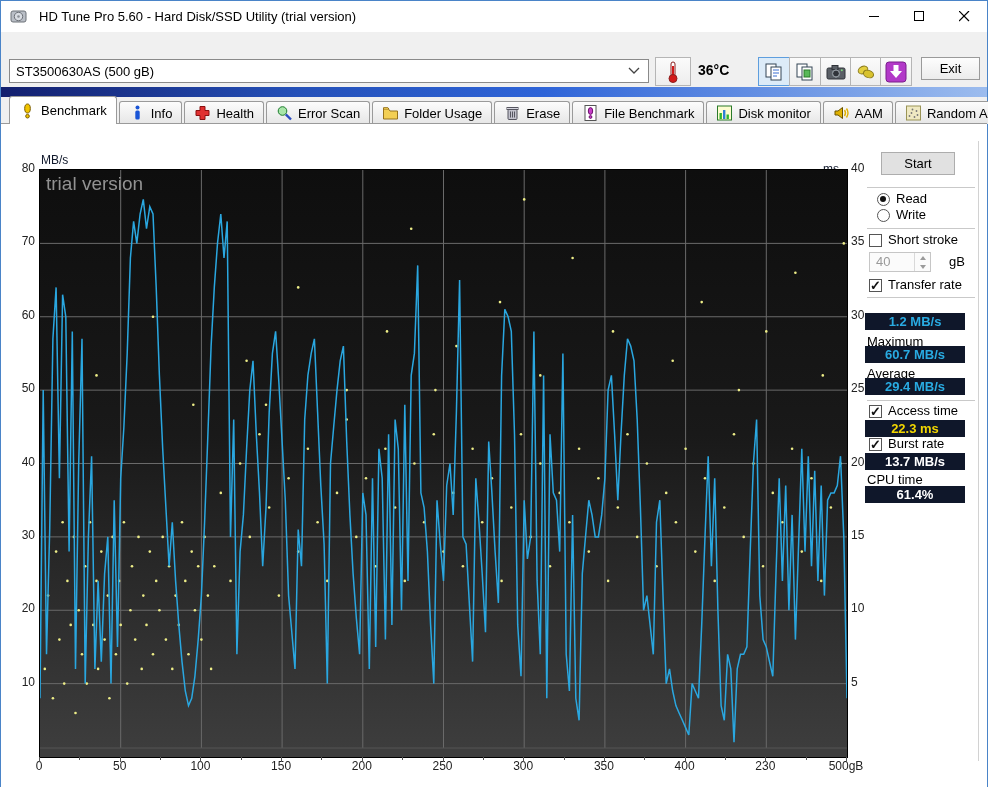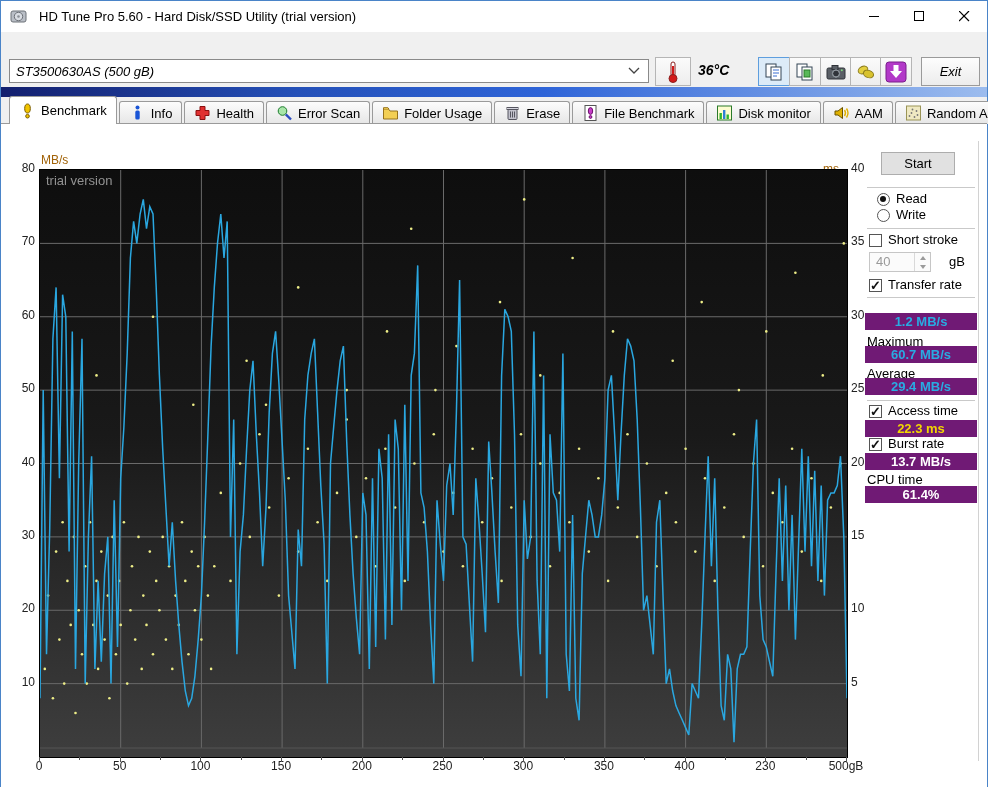--- a/index.html
+++ b/index.html
@@ -10,57 +10,57 @@
   .titlebar{position:absolute;left:0;top:0;width:100%;height:31px;background:#ffffff;display:flex;align-items:center;}
   .titlebar .appicon{margin-left:9px;width:17px;height:17px;flex:0 0 auto;}
   .titlebar .title{margin-left:12px;font-size:13px;}
   .wincontrols{position:absolute;right:0;top:0;height:31px;display:flex;}
   .winbtn{width:45px;height:31px;display:flex;align-items:center;justify-content:center;}
   
   .menubar{position:absolute;left:0;top:31px;width:100%;height:21px;background:#e7edf6;display:flex;align-items:center;border-bottom:1px solid #dfe5ee;}
   .menuitem{padding:2px 9px;}
   .accel{text-decoration:underline;}
   
-  .toolbar{position:absolute;left:0;top:53px;width:100%;height:33px;background:#f0f0f0;font-style:italic;}
+  .toolbar{position:absolute;left:0;top:53px;width:100%;height:33px;background:#f0f0f0;}
   .combo{position:absolute;left:8px;top:5px;width:640px;height:24px;background:#fff;border:1px solid #8a8a8a;display:flex;align-items:center;box-sizing:border-box;}
   .combo .combotext{margin-left:6px;flex:1;}
   .combo .chev{margin-right:8px;}
   .tbtn{position:absolute;top:3px;width:32px;height:29px;border:1px solid #b5b5b5;background:linear-gradient(#fbfbfb,#ededed);display:flex;align-items:center;justify-content:center;box-sizing:border-box;}
   .tbtn.sel{border:1px solid #5e9ede;background:#dcebf8;}
   .templabel{position:absolute;left:697px;top:8px;font-size:14px;font-weight:bold;}
-  .exitbtn{position:absolute;left:920px;top:3px;width:59px;height:29px;border:1px solid #9a9a9a;background:linear-gradient(#fdfdfd,#ececec);display:flex;align-items:center;justify-content:center;box-sizing:border-box;}
+  .exitbtn{position:absolute;left:920px;top:3px;width:59px;height:23px;border:1px solid #9a9a9a;background:linear-gradient(#fdfdfd,#ececec);display:flex;align-items:center;justify-content:center;box-sizing:border-box;}
   
   .bluestrip{position:absolute;left:0;top:86px;width:100%;height:10px;
     background:linear-gradient(90deg,#131f6e 0%,#2450b8 30%,#2e64d8 55%,#9cbcee 100%);}
   
   .tabbar{position:absolute;left:0;top:96px;width:100%;height:27px;display:flex;align-items:flex-end;padding-left:8px;box-sizing:border-box;}
   .tab{height:22px;display:flex;align-items:center;gap:5px;padding:0 9px;margin-right:2px;
     border:1px solid #9a9a9a;border-bottom:none;border-radius:3px 3px 0 0;
     background:linear-gradient(#fcfcfc,#e6e6e6);white-space:nowrap;}
   .tab.active{height:27px;background:#fff;position:relative;z-index:3;}
   .tabicon{width:17px;height:16px;flex:0 0 auto;}
   
   .white-page{position:absolute;left:0;top:122px;width:986px;height:664px;background:#fff;border-top:1px solid #9a9a9a;}
   
   .plot-frame{position:absolute;left:38px;top:168px;width:807px;height:587px;border:1px solid #000;box-sizing:content-box;}
   #plot-svg{position:absolute;left:0;top:0;}
-  .watermark{position:absolute;left:6px;top:3px;color:#929292;font-size:13px;z-index:5;}
-  .axis-unit{position:absolute;font-size:12px;color:#a16207;}
+  .watermark{position:absolute;left:6px;top:3px;color:#929292;font-size:19px;z-index:5;}
+  .axis-unit{position:absolute;font-size:12px;color:#0f172a;}
   .ticklabel{position:absolute;font-size:12px;color:#222;}
   .xtickmark{position:absolute;width:1px;background:#555;}
   
   .startbtn{position:absolute;left:880px;top:151px;width:74px;height:23px;border:1px solid #adadad;background:#e1e1e1;display:flex;align-items:center;justify-content:center;box-sizing:border-box;}
   .sep{position:absolute;left:866px;width:108px;height:1px;background:#c9c9c9;box-shadow:0 1px 0 #ffffff;}
   .pdivider{position:absolute;left:977px;top:140px;width:1px;height:620px;background:#d2d2d2;}
   .radio{position:absolute;width:13px;height:13px;border:1px solid #555;border-radius:50%;background:#fff;box-sizing:border-box;}
   .radio.checked::after{content:"";position:absolute;left:2px;top:2px;width:6px;height:6px;border-radius:50%;background:#111;}
   .checkbox{position:absolute;width:13px;height:13px;border:1px solid #555;background:#fff;box-sizing:border-box;}
   .checkbox.checked::after{content:"\2713";position:absolute;left:0px;top:-2px;font-size:13px;font-weight:bold;color:#111;}
   .plabel{position:absolute;font-size:13px;color:#000;white-space:nowrap;}
-  .vbox{position:absolute;left:864px;width:112px;height:17px;background:#701a75;display:flex;align-items:center;justify-content:center;font-weight:bold;font-size:13px;}
+  .vbox{position:absolute;left:864px;width:100px;height:17px;background:#0f172a;display:flex;align-items:center;justify-content:center;font-weight:bold;font-size:13px;}
   .vbox.cyan{color:#29abe2;}
   .vbox.yellow{color:#f2d600;}
   .vbox.white{color:#ffffff;}
   .spinner{position:absolute;left:868px;top:251px;width:62px;height:20px;border:1px solid #c6c6c6;background:#fbfbfb;box-sizing:border-box;display:flex;}
   .spinner .spinval{flex:1;color:#9a9a9a;padding-left:6px;line-height:18px;}
   .spinner .arrows{width:15px;border-left:1px solid #d9d9d9;display:flex;flex-direction:column;}
   .spinner .arrows div{flex:1;display:flex;align-items:center;justify-content:center;}
   .tri-up{width:0;height:0;border-left:3px solid transparent;border-right:3px solid transparent;border-bottom:4px solid #9a9a9a;}
   .tri-dn{width:0;height:0;border-left:3px solid transparent;border-right:3px solid transparent;border-top:4px solid #9a9a9a;}
 </style>

